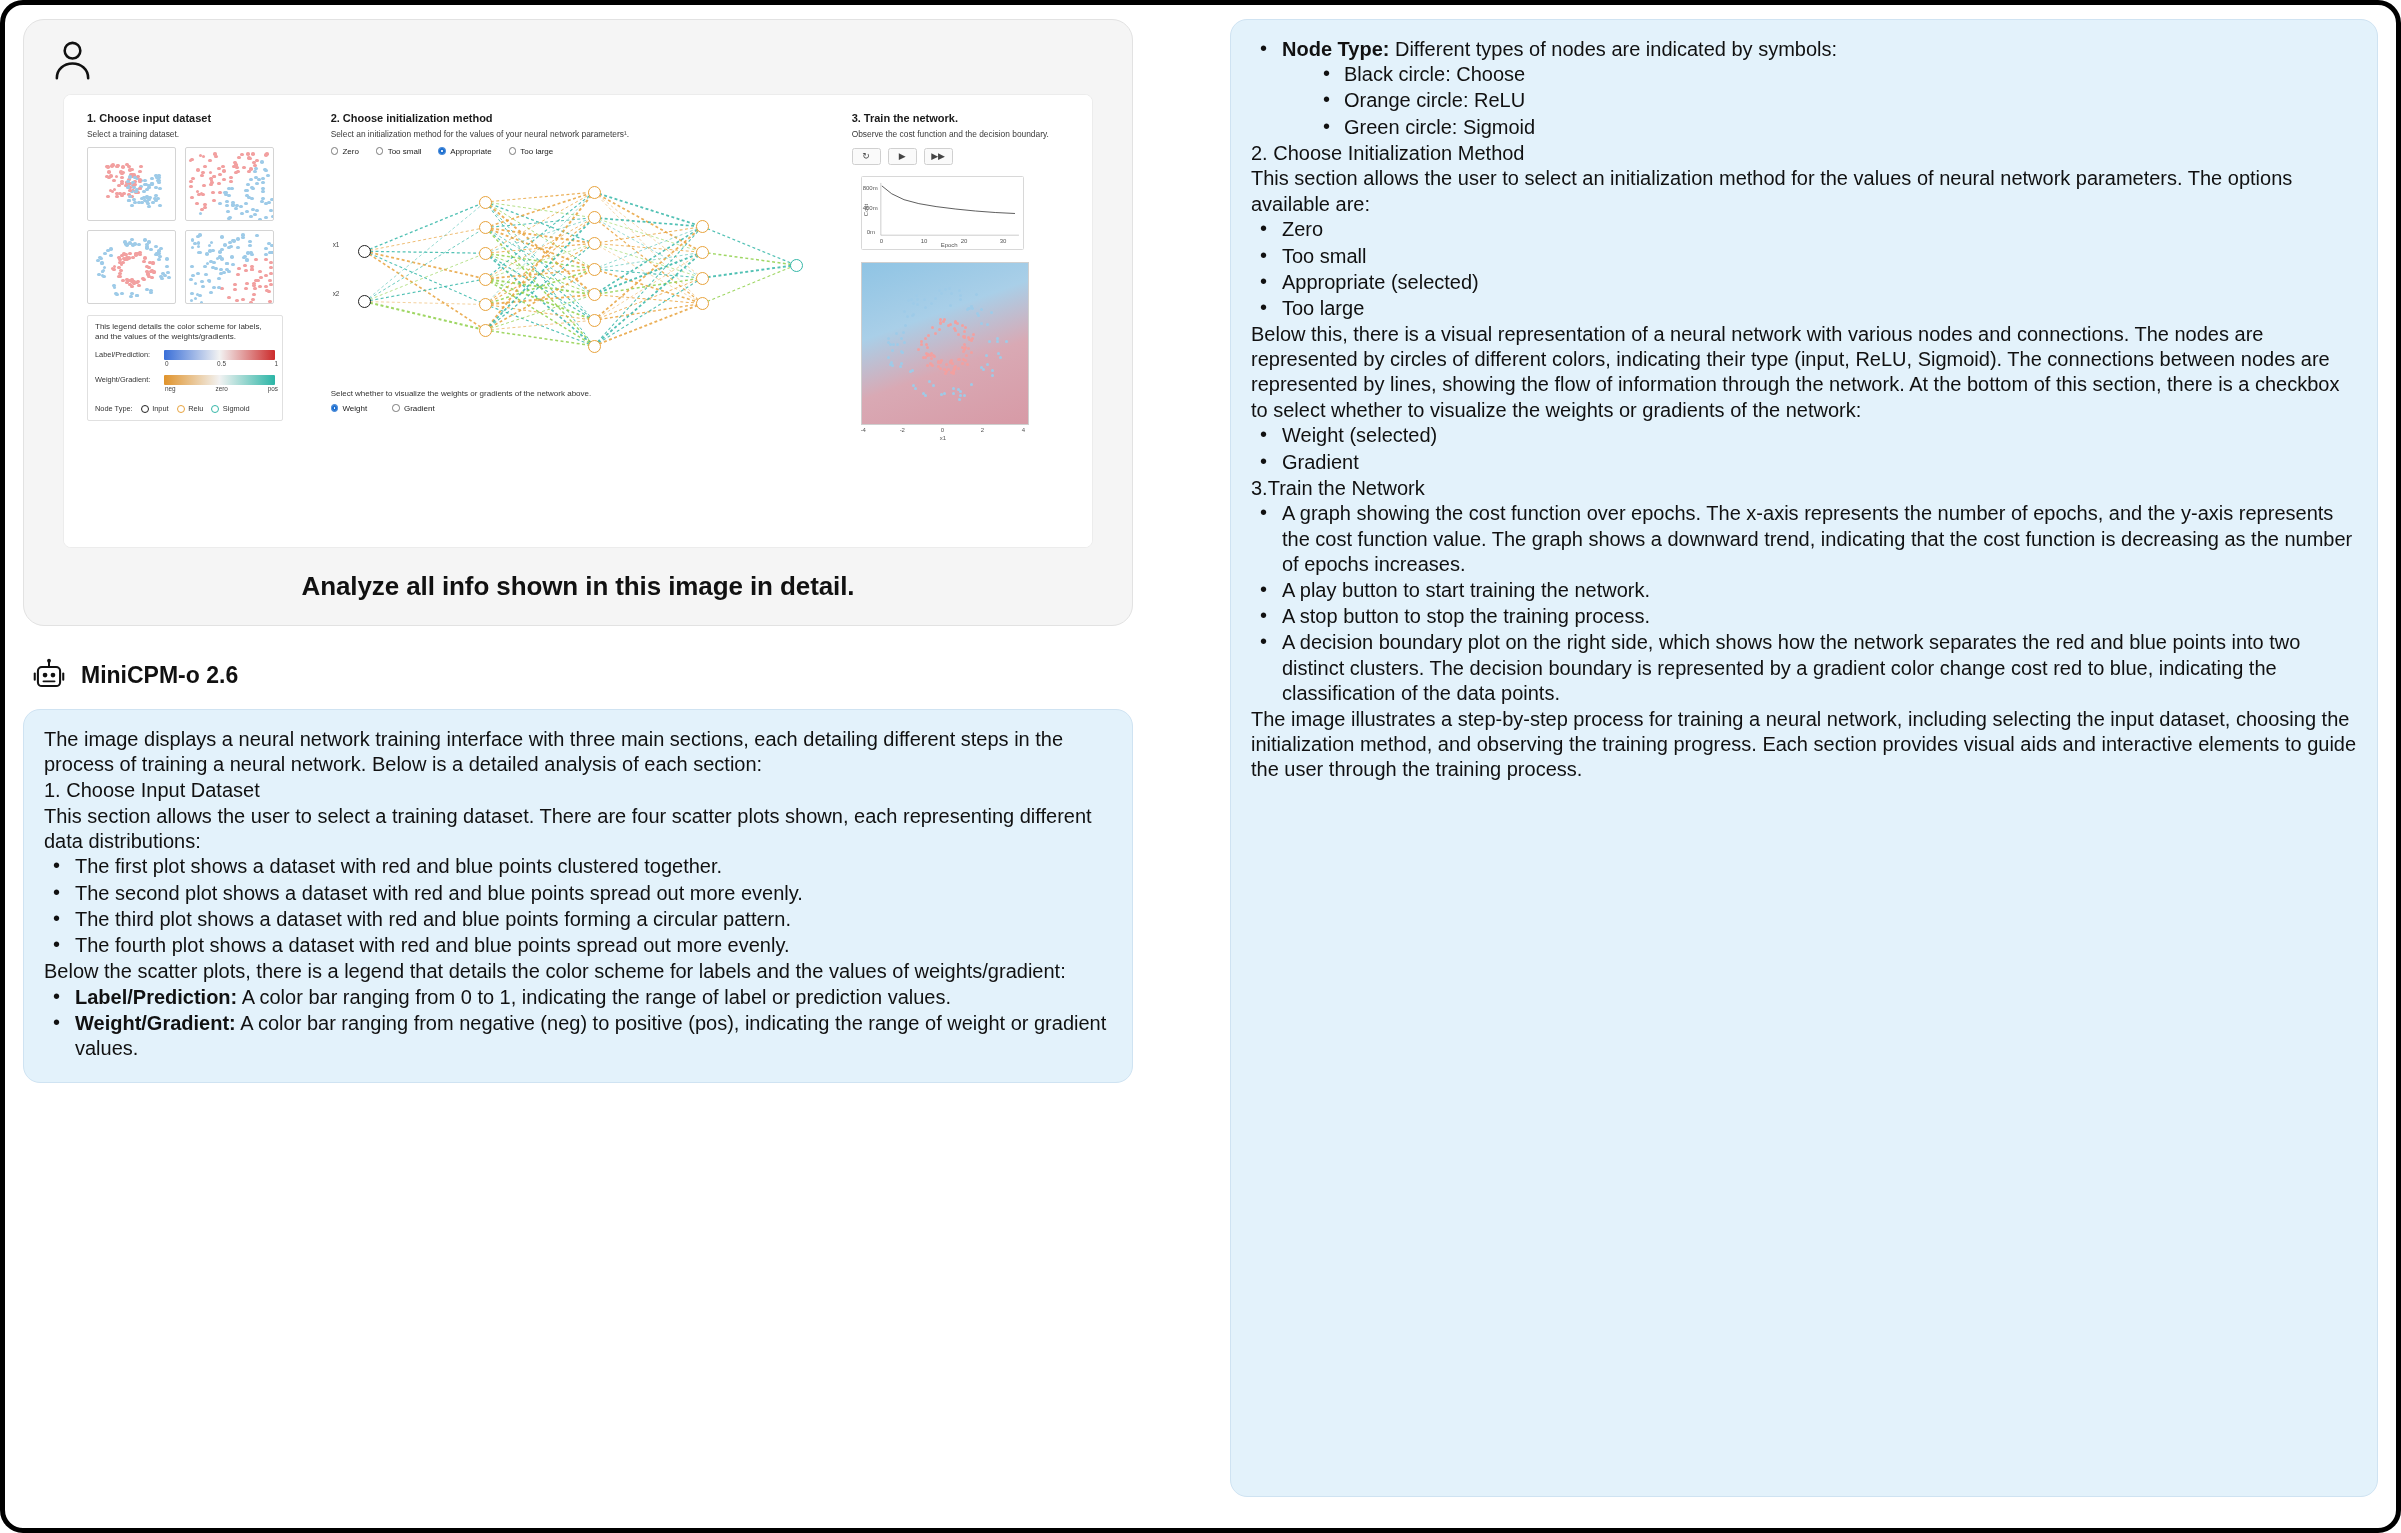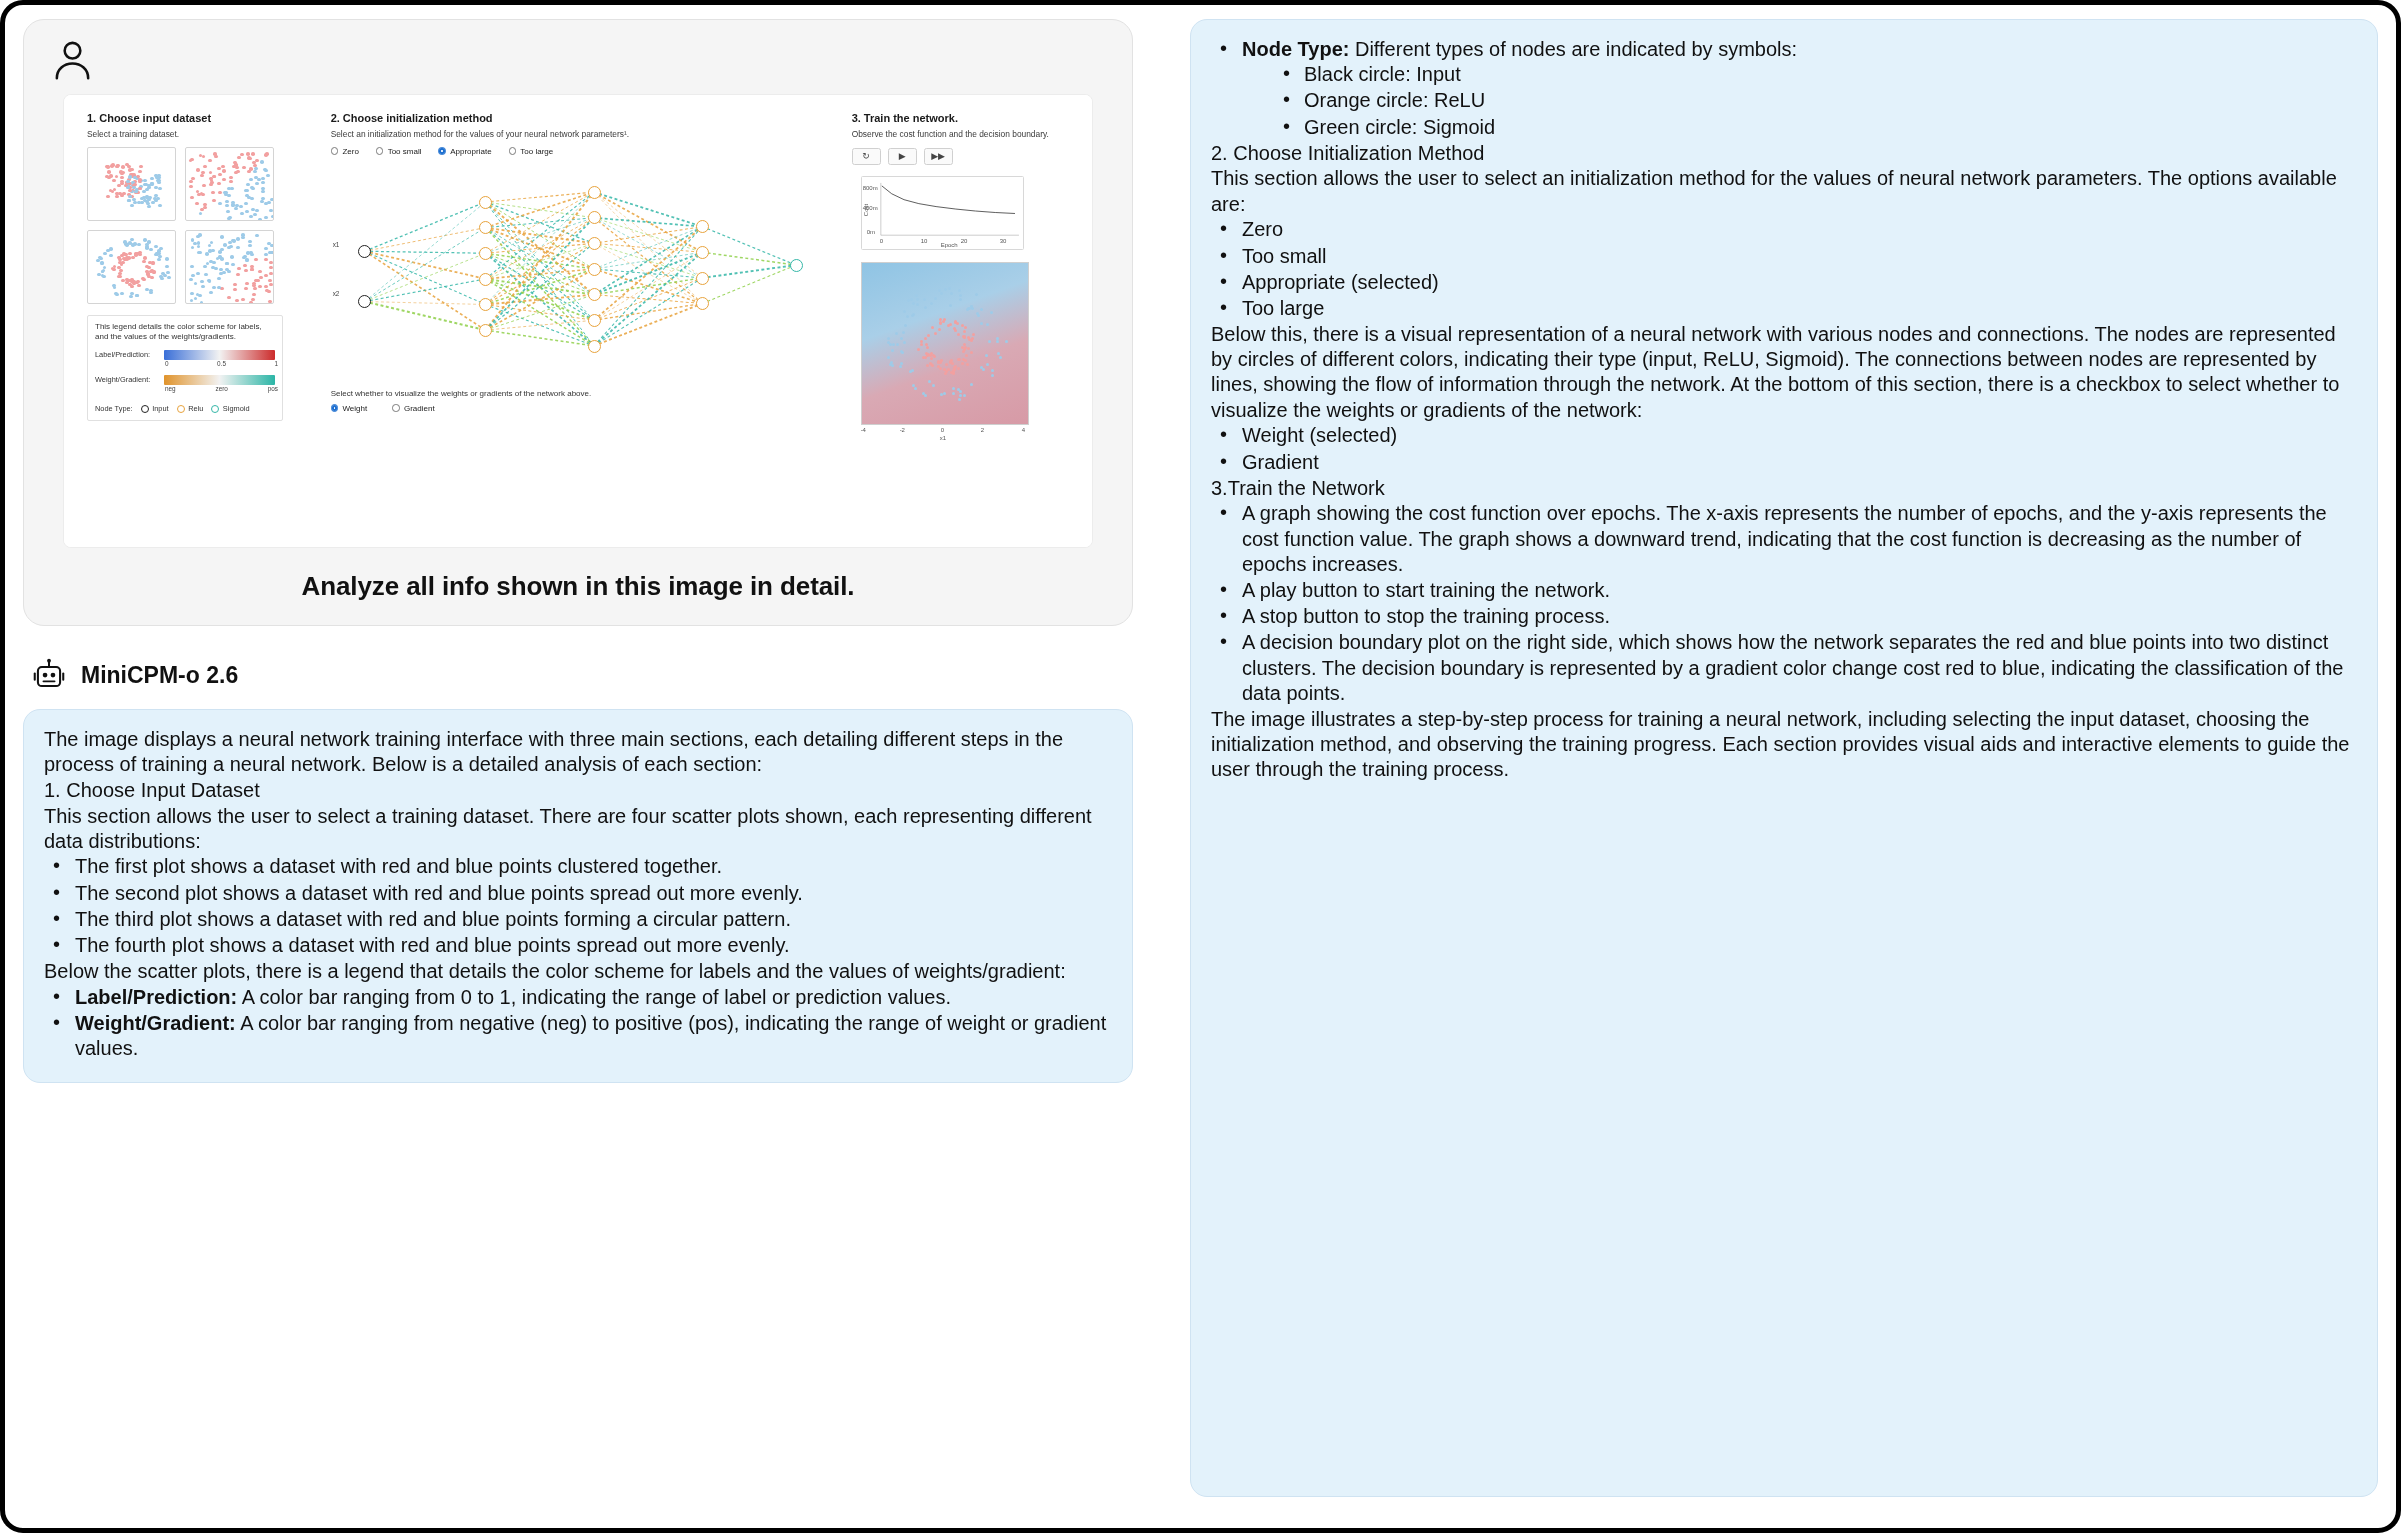--- a/index.html
+++ b/index.html
@@ -21,21 +21,21 @@
     border-radius: 23px;
     background: #ffffff;
   }
   .columns {
     position: absolute;
     left: 18px; top: 14px; right: 18px; bottom: 14px;
     display: flex;
     gap: 42px;
   }
   .col-left { width: 1125px; position: relative; }
-  .col-right { flex: 1; position: relative; }
+  .col-right { flex: 1; position: relative; margin-left: 40px; }
 
   
   .user-card {
     background: #f5f5f5;
     border: 1.5px solid #e2e2e2;
     border-radius: 21px;
     padding: 17px 22px 23px 22px;
     position: relative;
     width: 1110px;
   }
@@ -1151,21 +1151,21 @@
         </ul>
       </div>
     </div>
 
     <div class="col-right">
       <div class="bubble bubble-right">
         <ul class="list">
           <li>
             <b>Node Type:</b><span> Different types of nodes are indicated by symbols:</span>
             <ul class="sublist indent1">
-              <li>Black circle: Input</li>
+              <li>Black circle: Choose</li>
               <li>Orange circle: ReLU</li>
               <li>Green circle: Sigmoid</li>
             </ul>
           </li>
         </ul>
         <div class="p">2. Choose Initialization Method</div>
         <div class="p">This section allows the user to select an initialization method for the values of neural network parameters. The options available are:</div>
         <ul class="list">
           <li>Zero</li>
           <li>Too small</li>

